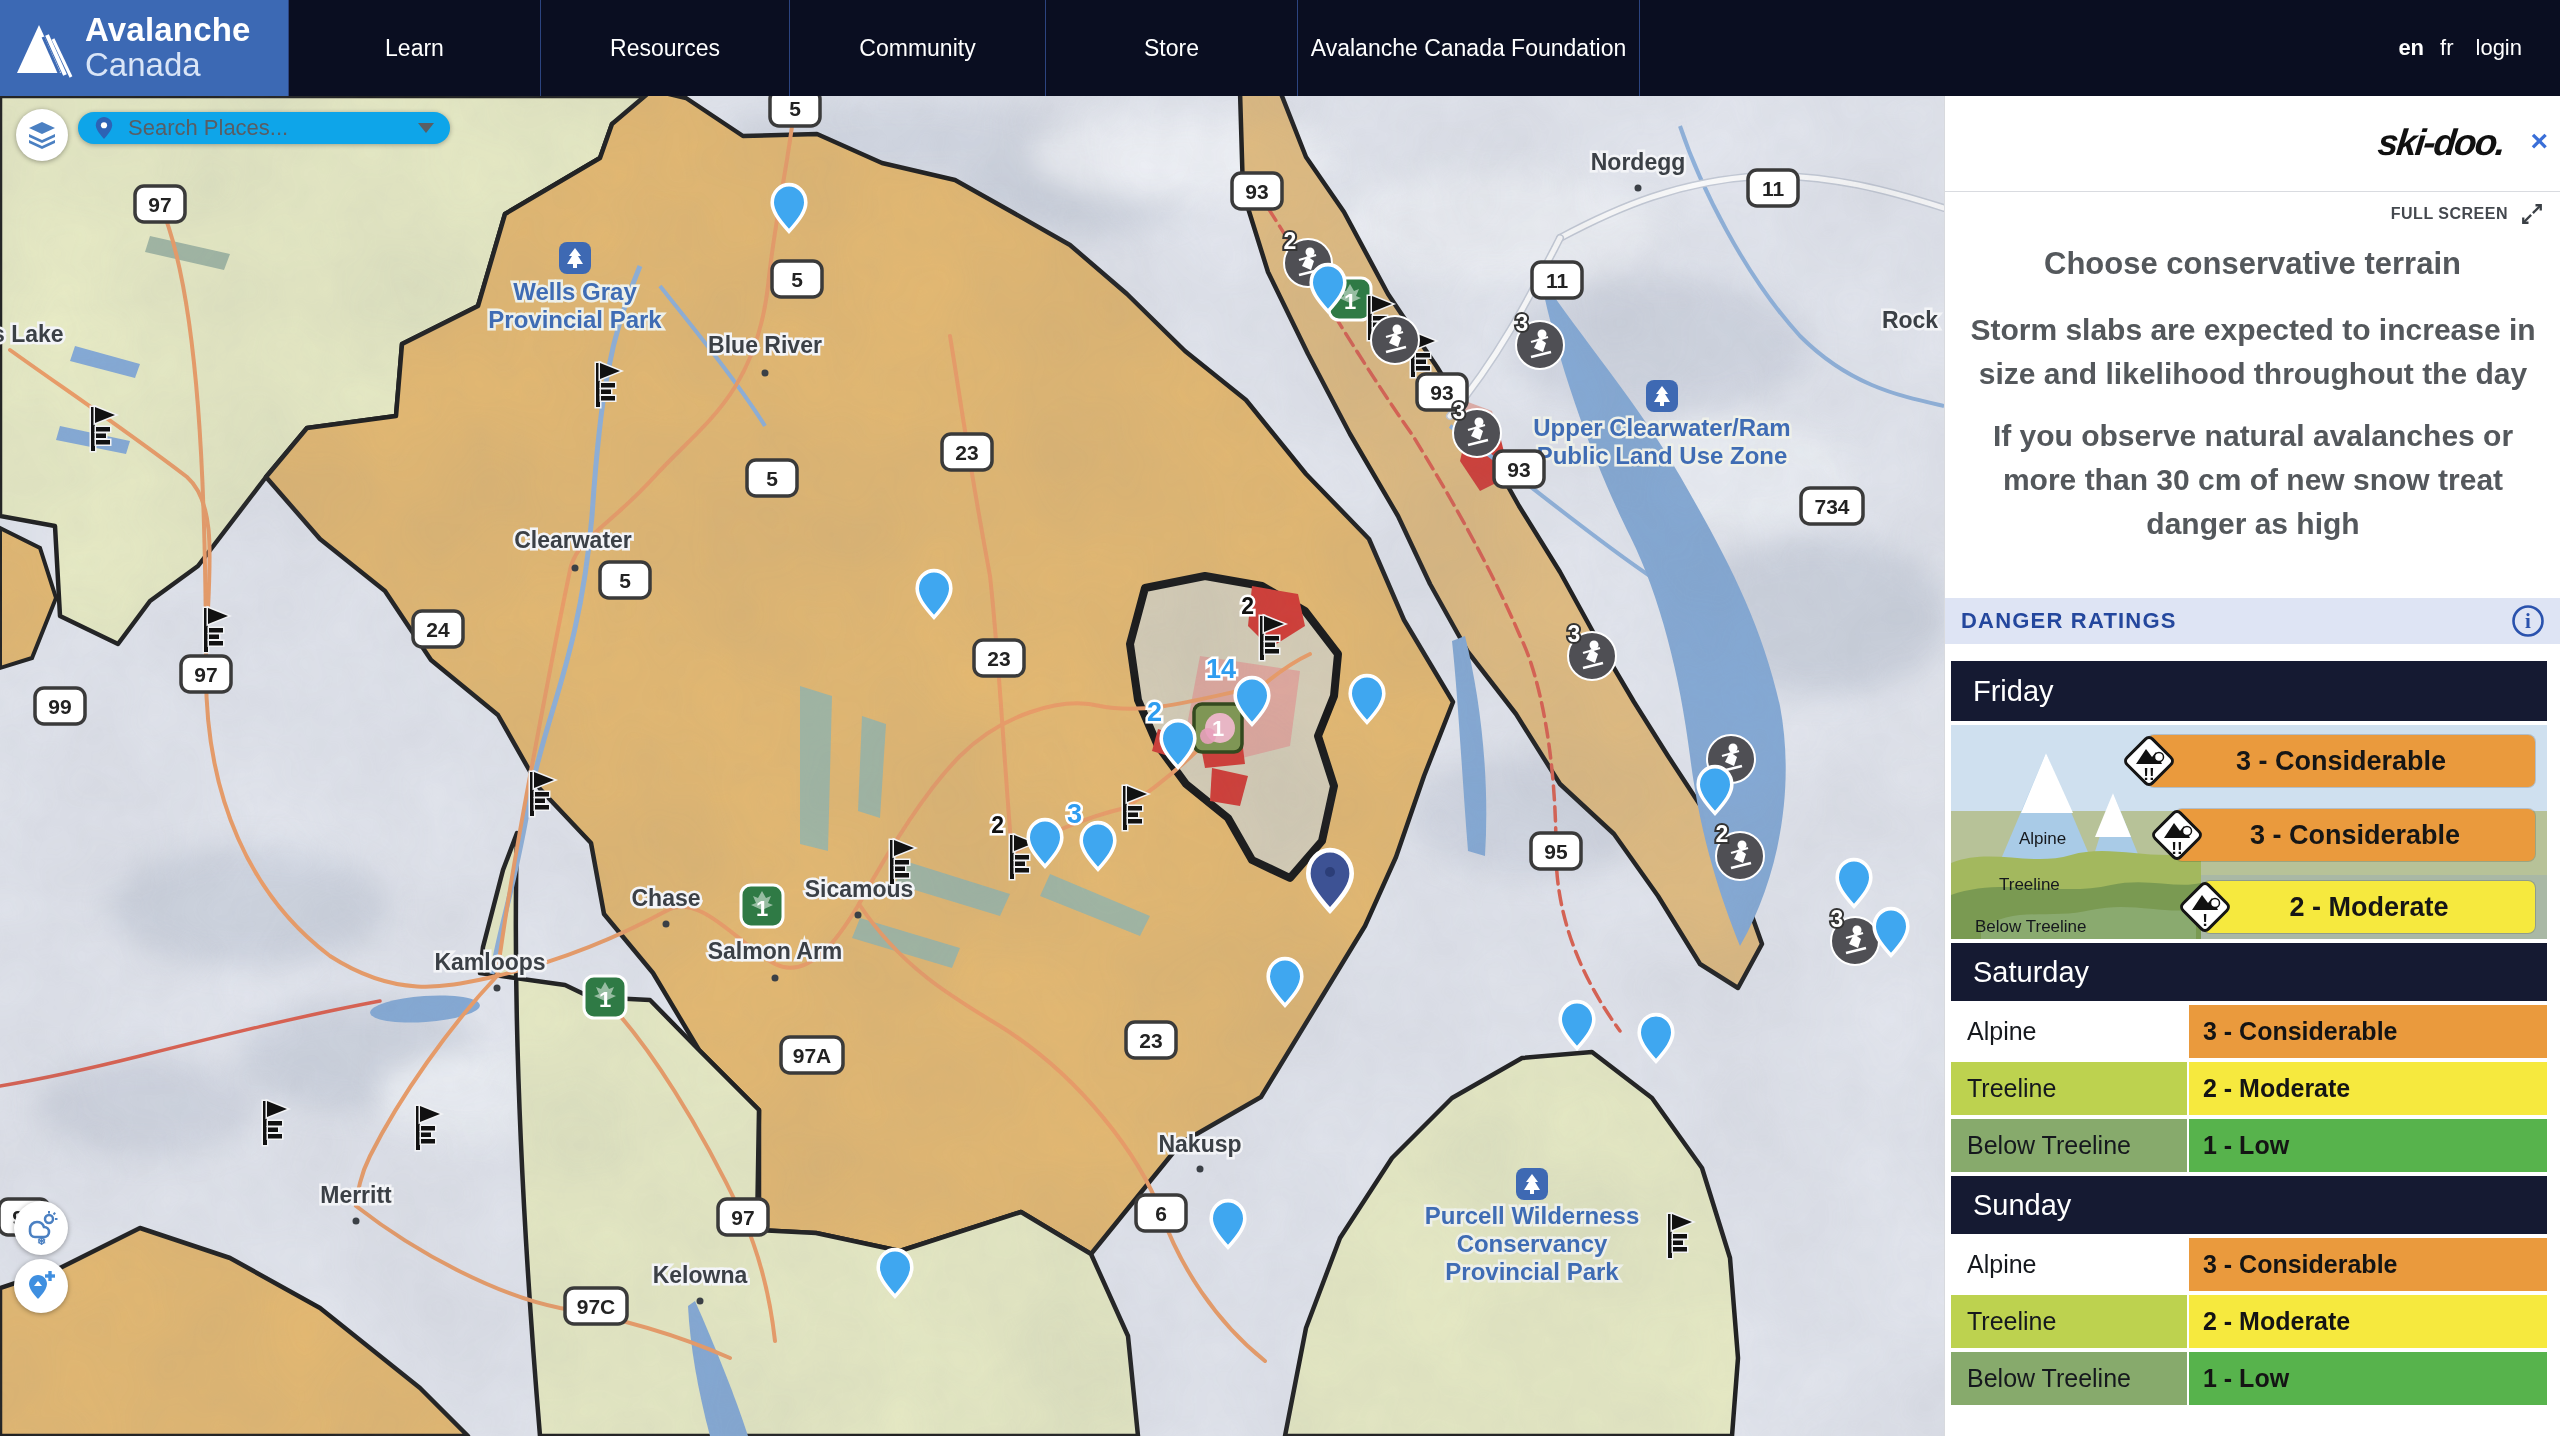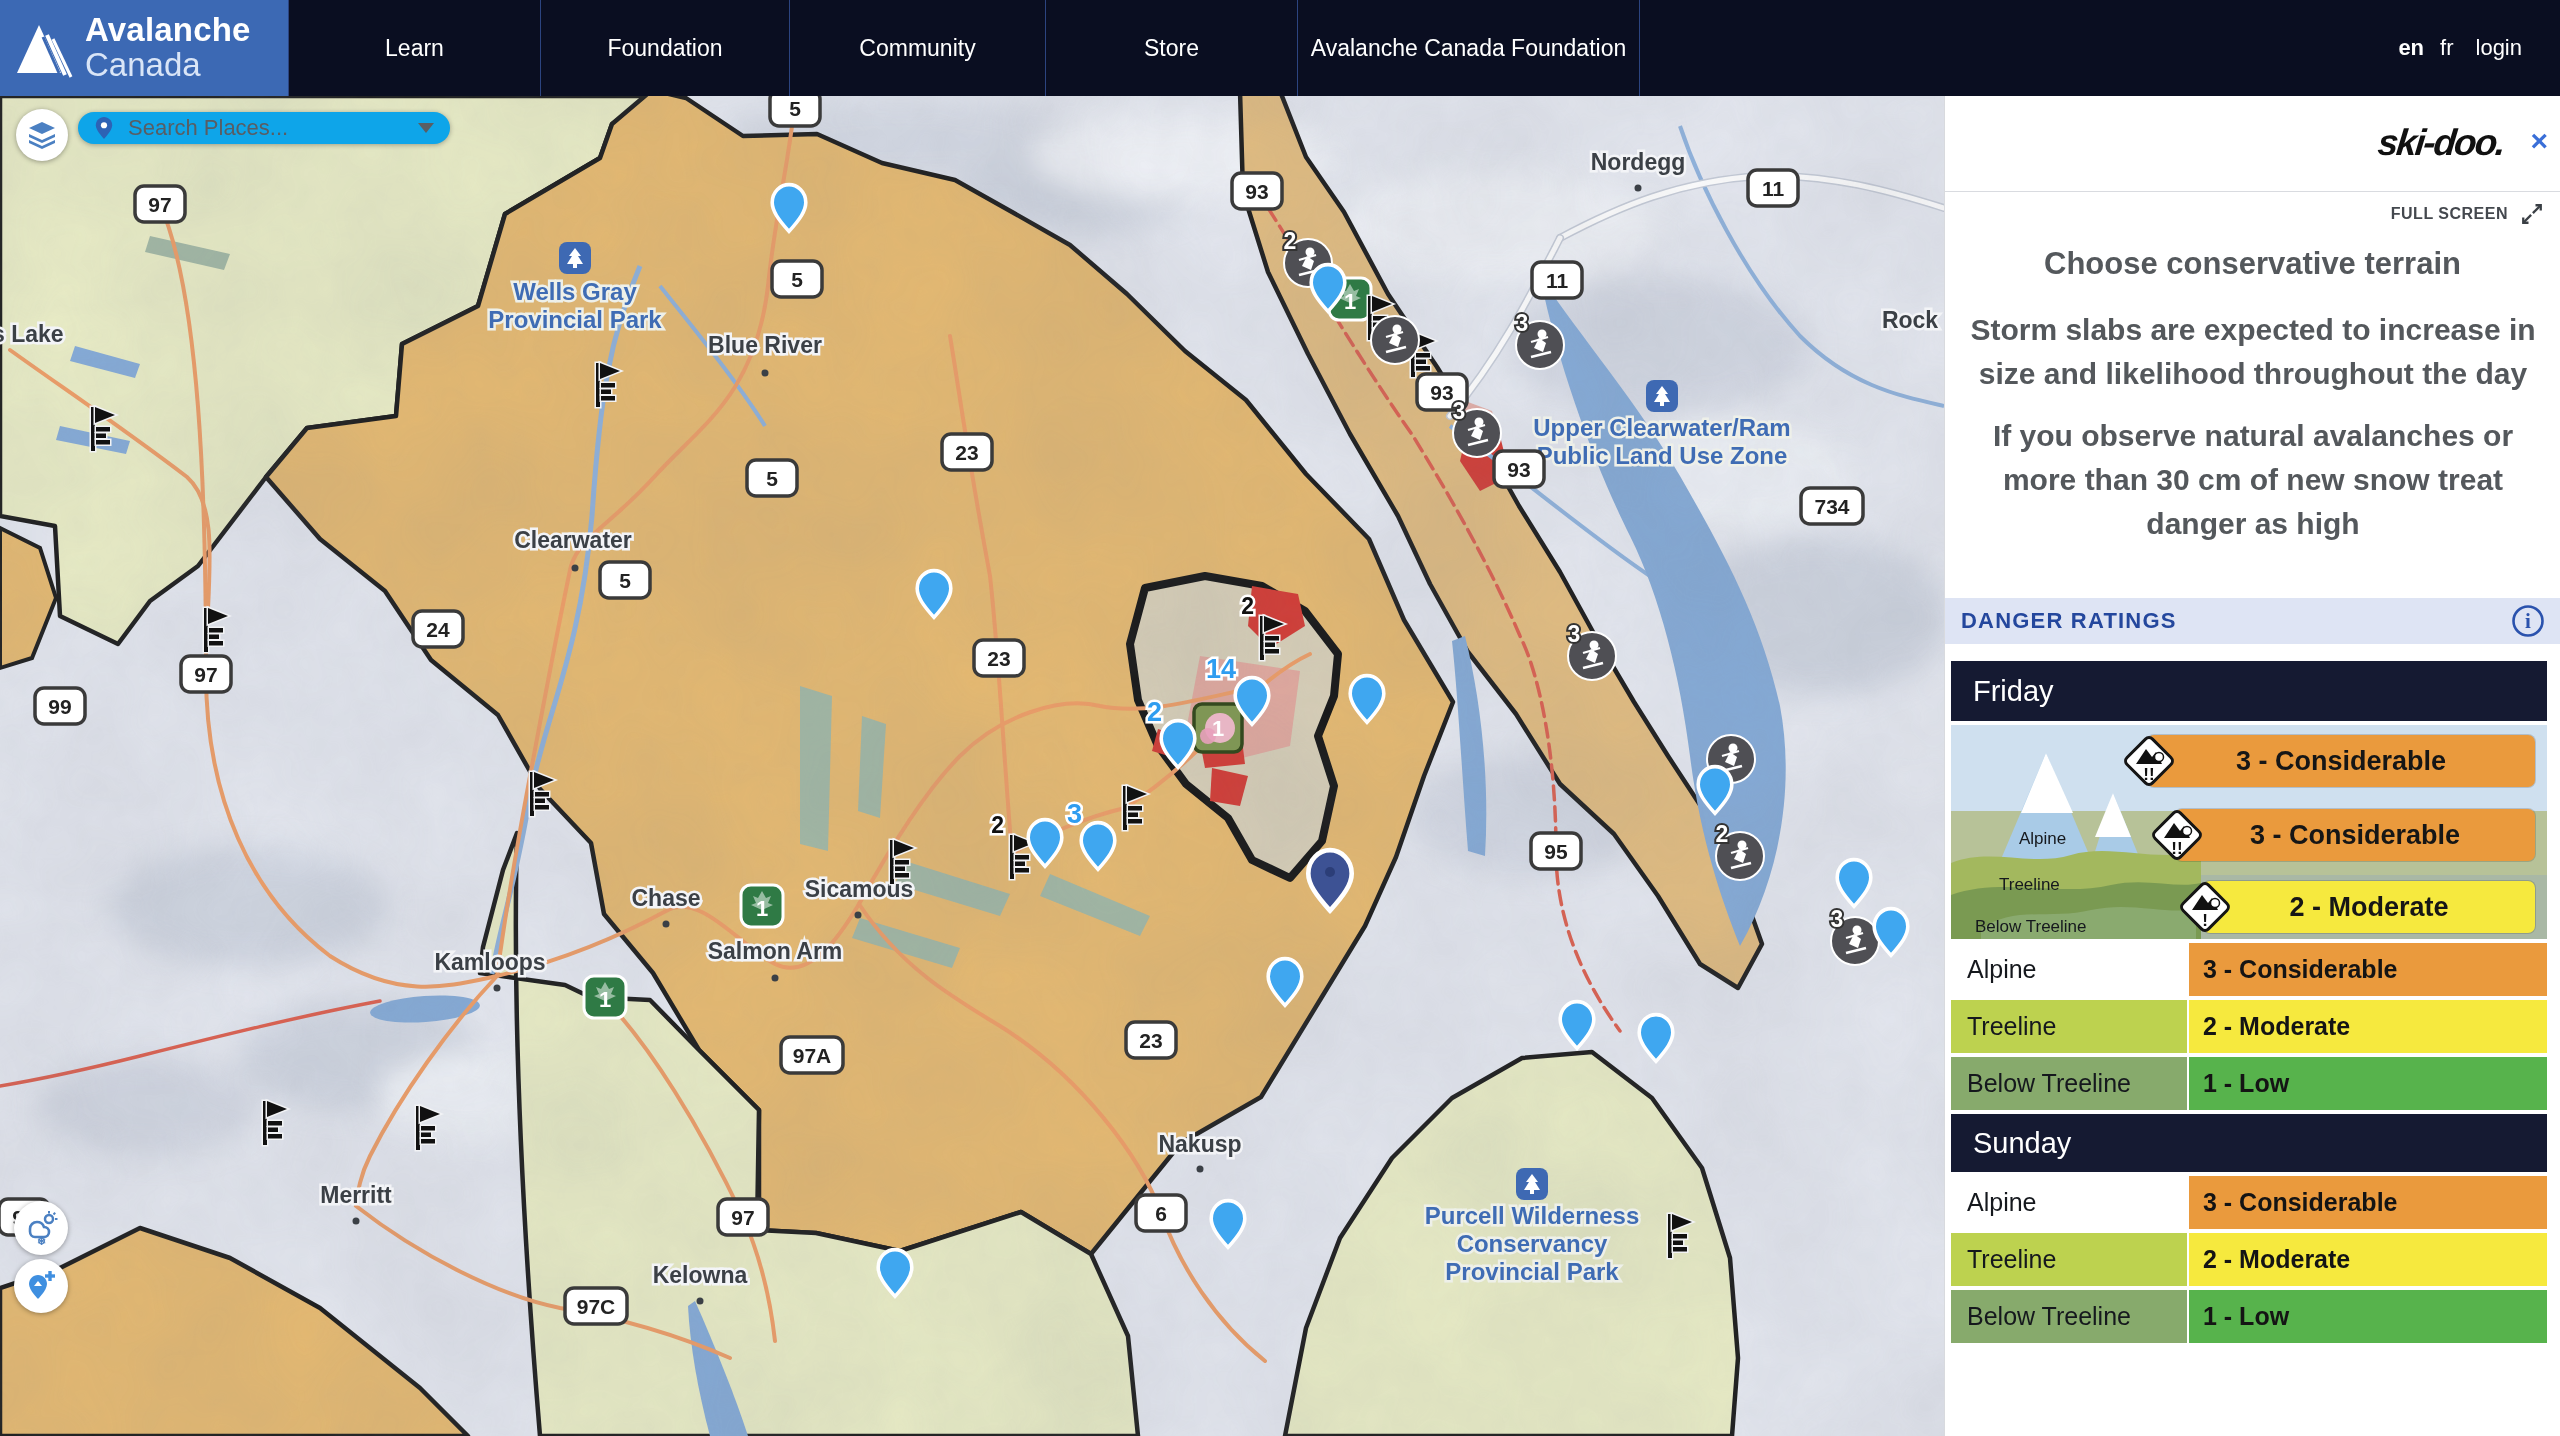--- a/index.html
+++ b/index.html
@@ -87,21 +87,21 @@
         <line x1="38" y1="20" x2="56" y2="60" stroke="#fff" stroke-width="4"></line>
         <line x1="44" y1="24" x2="62" y2="62" stroke="#fff" stroke-width="3"></line>
       </svg>
       <div class="brand-text">
         <div class="brand-line1">Avalanche</div>
         <div class="brand-line2">Canada</div>
       </div>
     </div>
     <div style="display:flex" id="main-nav">
         <div class="nav-cell" style="width: 252px;">Learn</div>
-        <div class="nav-cell" style="width: 249px;">Foundation</div>
+        <div class="nav-cell" style="width: 249px;">Resources</div>
         <div class="nav-cell" style="width: 256px;">Community</div>
         <div class="nav-cell" style="width: 252px;">Store</div>
         <div class="nav-cell" style="width: 343px;">Avalanche Canada Foundation</div>
       </div>
     <div class="lang">
       <span class="en">en</span>
       <span>fr</span>
       <span style="margin-left:6px">login</span>
     </div>
   </div>
@@ -728,20 +728,21 @@
             </svg></div>
           <div class="fbar" style="left: 252px; top: 156px; width: 332px; background: rgb(246, 233, 62);">2 - Moderate</div>
           <div class="fdiamond" style="left: 222px; top: 150px;"><svg viewBox="0 0 64 64" width="64" height="64">
     <rect x="14" y="14" width="36" height="36" rx="5" transform="rotate(45 32 32)" fill="#fff" stroke="#151515" stroke-width="3"></rect>
     <path d="M19,35 L29,20 L35,28 L39,23 L45,35 Z" fill="#111"></path>
     <circle cx="42" cy="28" r="4.5" fill="#fff" stroke="#111" stroke-width="1.5"></circle>
     <text x="32" y="51" text-anchor="middle" font-size="17" font-weight="bold" fill="#111">!</text>
             </svg></div>
         </div>
       <div id="day-tables">
+          <div class="day-header">Saturday</div>
           <div class="day-row">
             <div class="cell-band" style="background: rgb(255, 255, 255);">Alpine</div>
             <div class="cell-rating" style="background: rgb(234, 154, 61);">3 - Considerable</div>
           </div>
           <div class="day-row">
             <div class="cell-band" style="background: rgb(189, 210, 79);">Treeline</div>
             <div class="cell-rating" style="background: rgb(246, 233, 62);">2 - Moderate</div>
           </div>
           <div class="day-row">
             <div class="cell-band" style="background: rgb(135, 170, 108);">Below Treeline</div>

